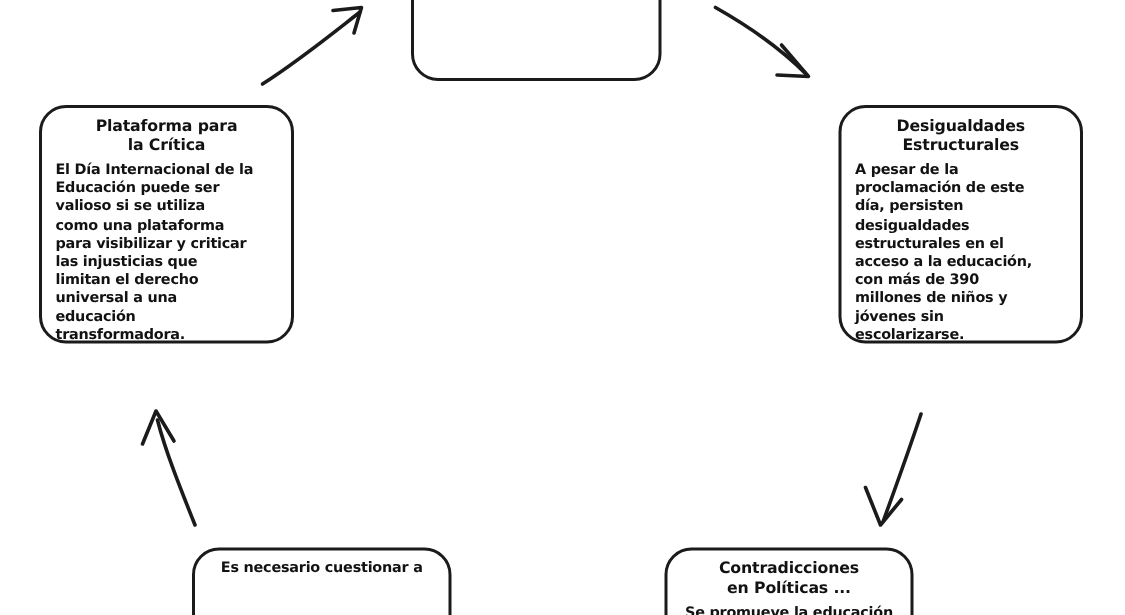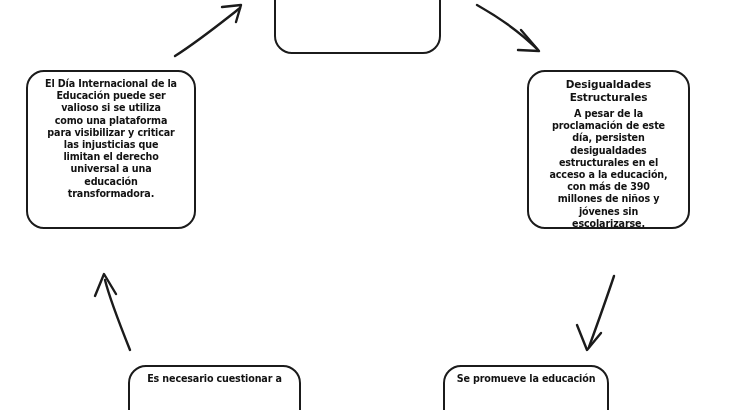--- a/index.html
+++ b/index.html
@@ -27,33 +27,33 @@
     font-weight:bold;
     font-size:10.5px;
     line-height:12.5px;
     letter-spacing:-0.1px;
     color:#121212;
     margin:0 0 5px 0;
     white-space:pre-line;
   }
   .node .body{
     display:block;
-    text-align:center;
+    text-align:left;
     font-weight:bold;
     font-size:9.6px;
     line-height:12.2px;
     letter-spacing:-0.15px;
     color:#121212;
     white-space:pre-line;
   }
 
   
   #node-top{ left:274px; top:-86px; width:167px; height:140px; }
 
-  #node-right{ left:527px; top:70px; width:163px; height:159px; }
+  #node-right{ left:559px; top:70px; width:163px; height:159px; }
   #node-left{ left:26px; top:70px; width:170px; height:159px; }
 
   #node-bottom-right{ left:443px; top:365px; width:166px; height:140px; }
   #node-bottom-left{ left:128px; top:365px; width:173px; height:140px; }
   #node-bottom-right .body,#node-bottom-left .body{ text-align:center; }
 
   svg#arrows{position:absolute;left:0;top:0;width:750px;height:410px;pointer-events:none;}
   svg#arrows path{fill:none;stroke:#1b1b1b;stroke-width:2.4;stroke-linecap:round;}
   svg#arrows polyline{fill:none;stroke:#1b1b1b;stroke-width:2.4;stroke-linecap:round;stroke-linejoin:round;}
 </style>
@@ -95,28 +95,32 @@
 desigualdades
 estructurales en el
 acceso a la educación,
 con más de 390
 millones de niños y
 jóvenes sin
 escolarizarse.</span>
   </div>
 
   <div class="node" id="node-bottom-right">
+    <span class="title">Contradicciones
+en Políticas ...</span>
     <span class="body">Se promueve la educación</span>
   </div>
 
   <div class="node" id="node-bottom-left">
     <span class="body">Es necesario cuestionar a</span>
   </div>
 
   <div class="node" id="node-left">
+    <span class="title">Plataforma para
+la Crítica</span>
     <span class="body">El Día Internacional de la
 Educación puede ser
 valioso si se utiliza
 como una plataforma
 para visibilizar y criticar
 las injusticias que
 limitan el derecho
 universal a una
 educación
 transformadora.</span>

